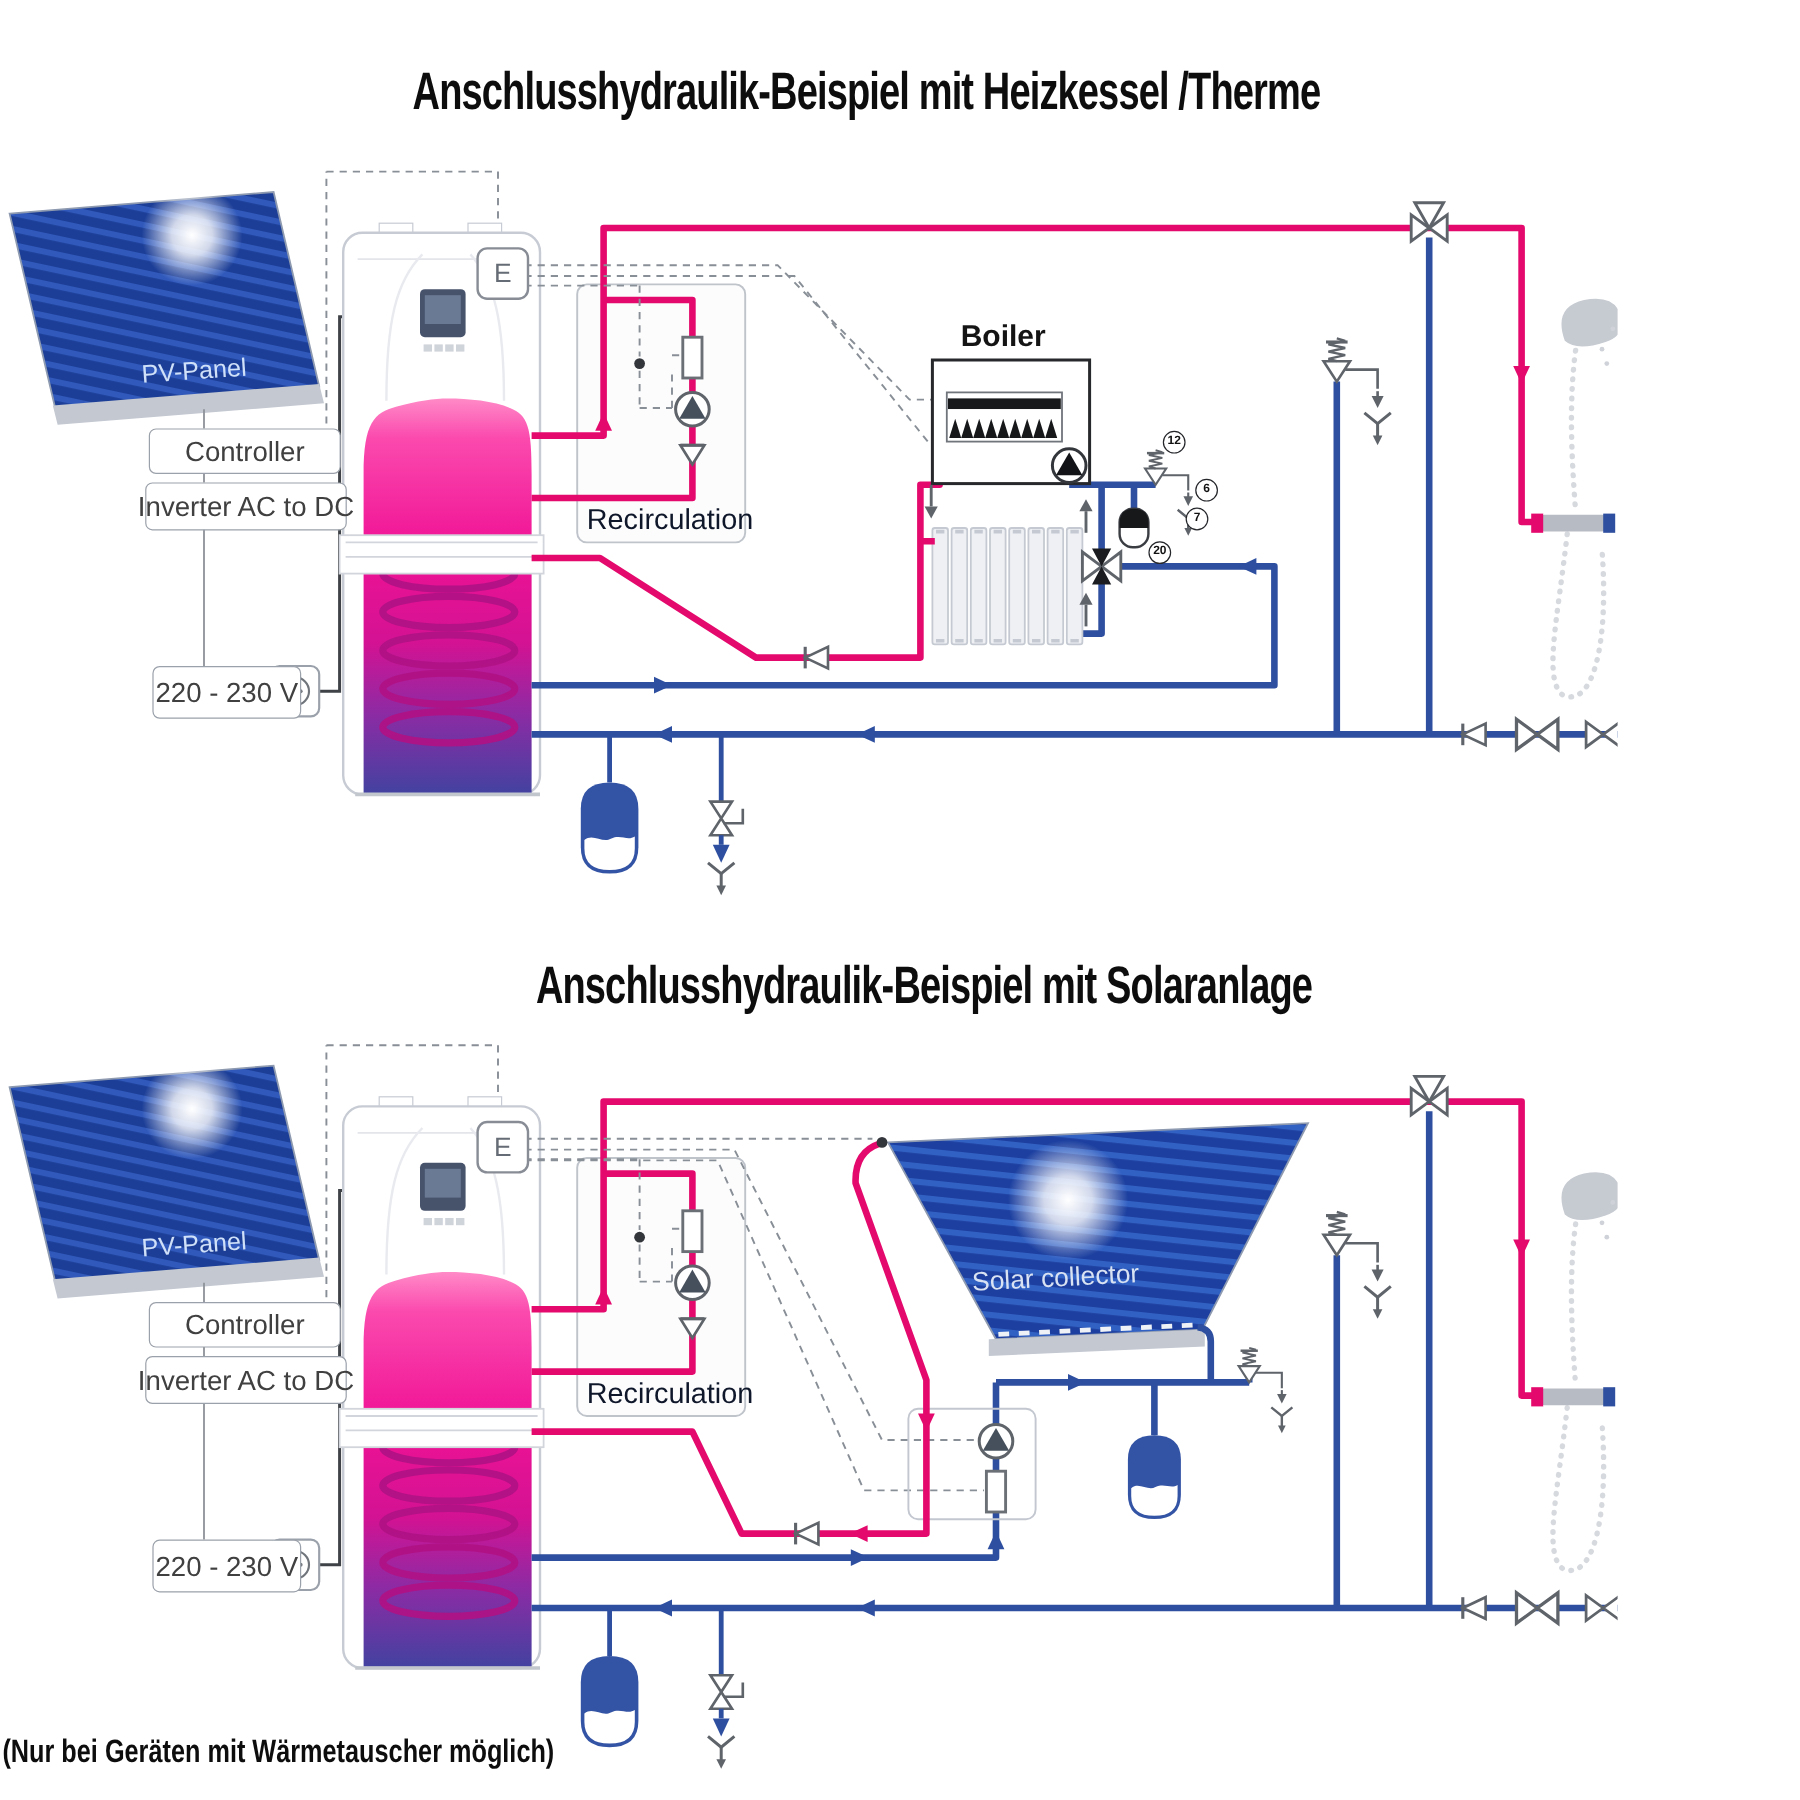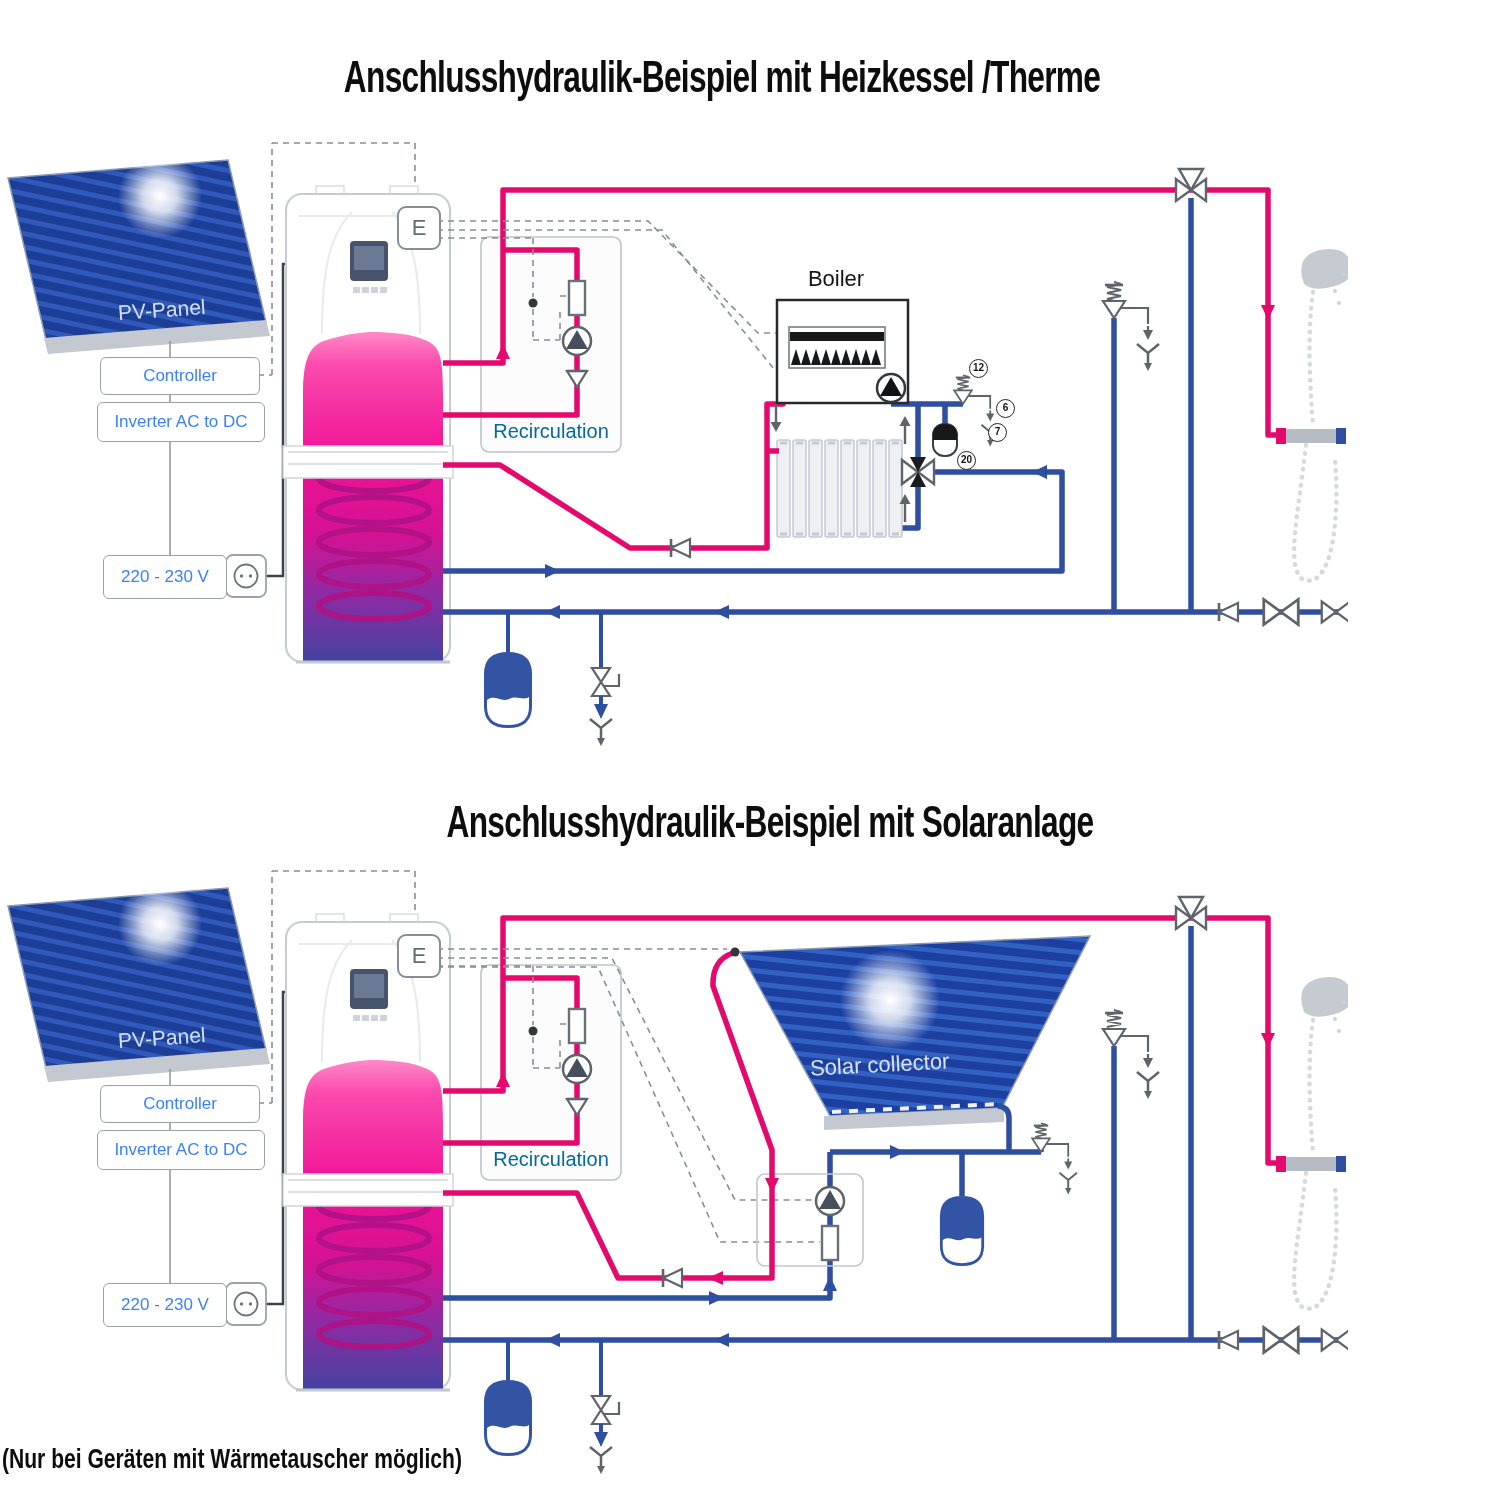--- a/index.html
+++ b/index.html
@@ -5,28 +5,28 @@
   html,body{margin:0;padding:0;background:#fff;}
   .stage{position:relative;width:1348px;height:1500px;background:#fff;overflow:hidden;
          font-family:"Liberation Sans",sans-serif;}
   svg.pipework{position:absolute;left:0;top:0;}
   .title{position:absolute;font-weight:700;font-size:44px;color:#0d0d0d;white-space:nowrap;
          letter-spacing:-1px;transform:translateX(-50%) scaleX(.72);transform-origin:center;}
   .footnote{position:absolute;left:2px;top:1444px;font-weight:700;font-size:27px;color:#0d0d0d;
          white-space:nowrap;transform:scaleX(.78);transform-origin:left;}
   .lb{position:absolute;display:flex;align-items:center;justify-content:center;
       background:#fff;border:1.6px solid #9ba1aa;border-radius:6px;
-      color:#3b82f6;font-size:17px;white-space:nowrap;}
+      color:#404040;font-size:23px;white-space:nowrap;margin-left:24px;}
   .ebadge{position:absolute;display:flex;align-items:center;justify-content:center;
       background:#fff;border:2px solid #878c95;border-radius:9px;color:#666c75;font-size:22px;}
   .freelabel{position:absolute;white-space:nowrap;}
   .pvtext{color:#cfe0f8;font-size:21px;transform:rotate(-4deg);}
   .soltext{color:#d8e2f2;font-size:22px;transform:rotate(-3deg);}
-  .rctext{color:#0369a1;font-size:20px;}
-  .boilertext{color:#141414;font-size:22px;font-weight:400;text-align:center;width:120px;}
+  .rctext{color:#0f172a;font-size:24px;}
+  .boilertext{color:#141414;font-size:25px;font-weight:700;text-align:center;width:120px;}
   .badge{position:absolute;width:17px;height:17px;border:1.5px solid #24262a;border-radius:50%;
       background:#fff;color:#111;font-weight:700;font-size:10px;line-height:16px;text-align:center;}
   
   .pr{stroke:#e40a6d;stroke-width:5.5;fill:none;stroke-linejoin:round;}
   .pb{stroke:#2e4f9f;stroke-width:5.5;fill:none;stroke-linejoin:round;}
   .pbthin{stroke:#2e4f9f;stroke-width:4;fill:none;}
   .dash{stroke:#898f97;stroke-width:1.6;stroke-dasharray:6 5;fill:none;}
   .blk{stroke:#3f4347;stroke-width:2.5;fill:none;}
   .wire{stroke:#8e9299;stroke-width:1.5;fill:none;}
   .cb{color:#2e4f9f;} .cr{color:#e40a6d;} .cg{color:#5f646b;}

